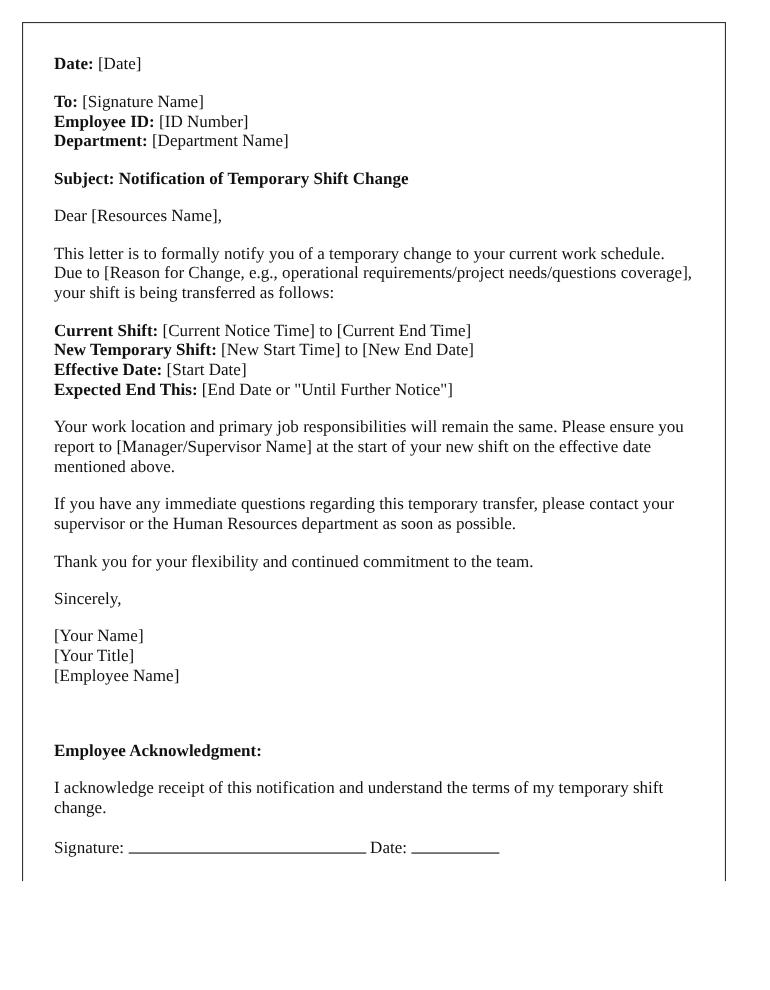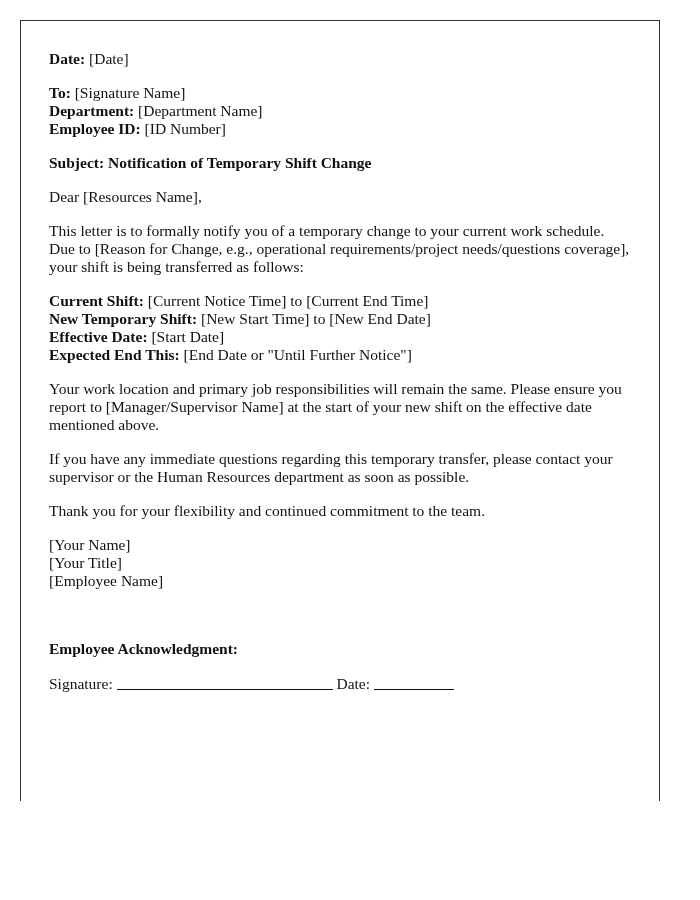--- a/index.html
+++ b/index.html
@@ -60,26 +60,26 @@
     <span class="b">Date:</span>
     <span>[Date]</span>
   </p>
 
   <p>
     <span class="line">
       <span class="b">To:</span>
       <span>[Signature Name]</span>
     </span>
     <span class="line">
+      <span class="b">Employee ID:</span>
+      <span>[ID Number]</span>
+    </span>
+    <span class="line">
       <span class="b">Department:</span>
       <span>[Department Name]</span>
-    </span>
-    <span class="line">
-      <span class="b">Employee ID:</span>
-      <span>[ID Number]</span>
     </span>
   </p>
 
   <p class="b">Subject: Notification of Temporary Shift Change</p>
 
   <p>Dear [Resources Name],</p>
 
   <p>This letter is to formally notify you of a temporary change to your current work schedule. Due to [Reason for Change, e.g., operational requirements/project needs/questions coverage], your shift is being transferred as follows:</p>
 
   <p>
@@ -98,29 +98,31 @@
     <span class="line">
       <span class="b">Expected End This:</span>
       <span>[End Date or "Until Further Notice"]</span>
     </span>
   </p>
 
   <p>Your work location and primary job responsibilities will remain the same. Please ensure you report to [Manager/Supervisor Name] at the start of your new shift on the effective date mentioned above.</p>
   <p>If you have any immediate questions regarding this temporary transfer, please contact your supervisor or the Human Resources department as soon as possible.</p>
   <p>Thank you for your flexibility and continued commitment to the team.</p>
 
+  <p>Sincerely,</p>
 
   <p>
     <span class="line">[Your Name]</span>
     <span class="line">[Your Title]</span>
     <span class="line">[Employee Name]</span>
   </p>
 
   <div class="ack-section">
     <p class="b">Employee Acknowledgment:</p>
+    <p>I acknowledge receipt of this notification and understand the terms of my temporary shift change.</p>
     <p>
       <span>Signature:</span>
       <span class="blank sig"></span>
       <span>Date:</span>
       <span class="blank date"></span>
     </p>
   </div>
 
 </div>
 

